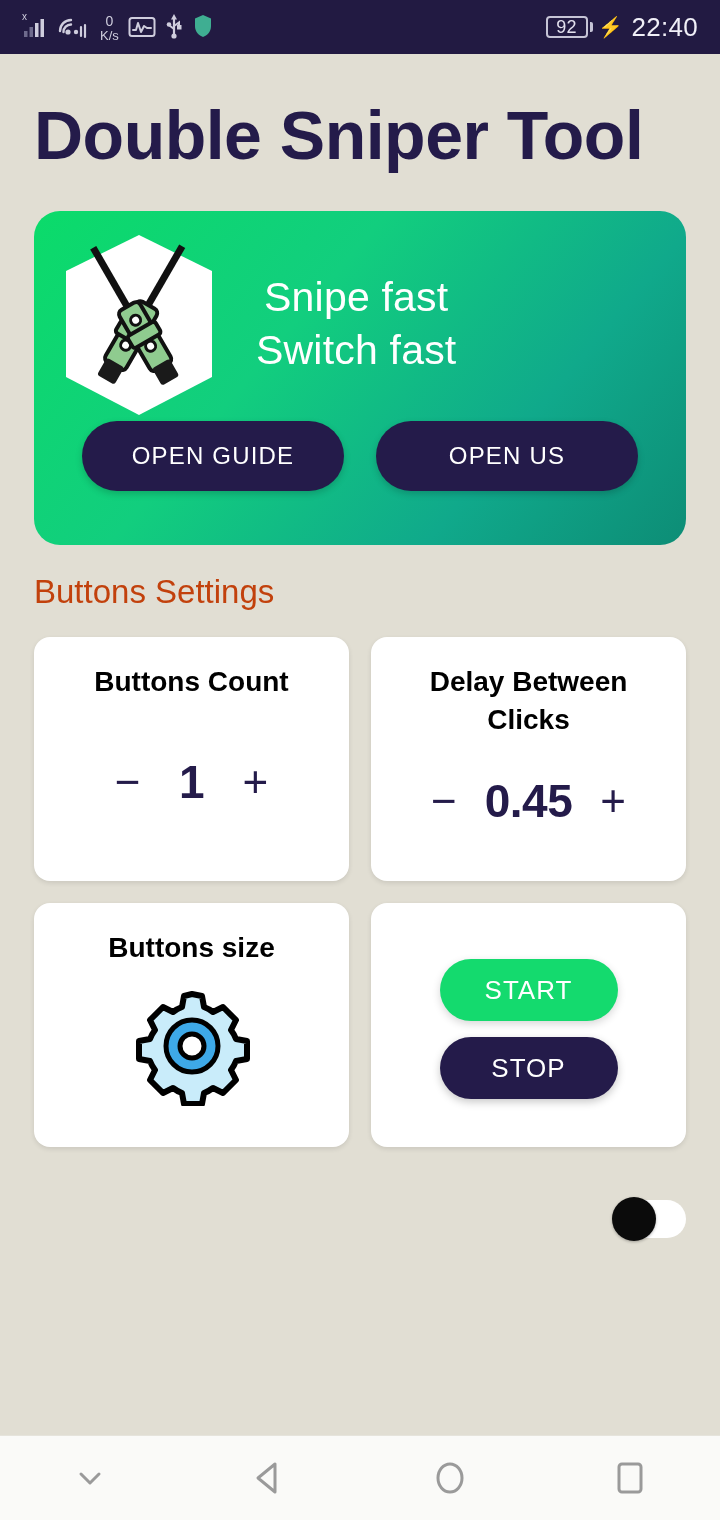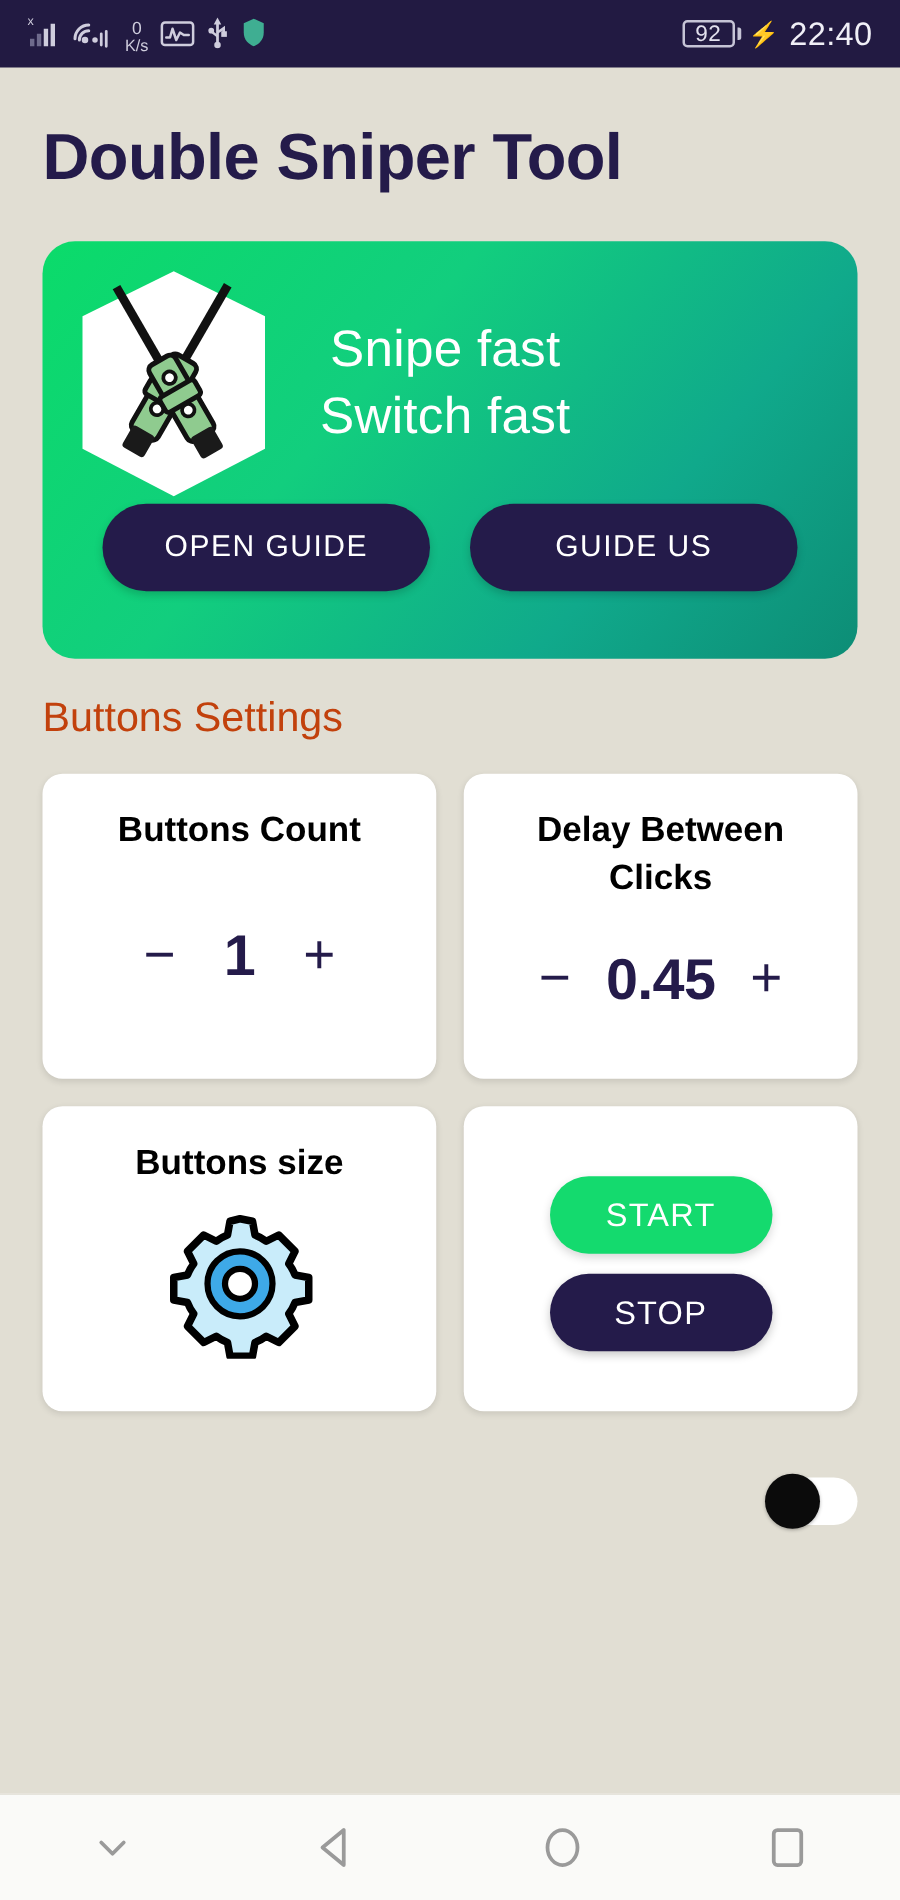--- a/index.html
+++ b/index.html
@@ -81,21 +81,21 @@
   }
 
   
   .content {
     flex: 1 1 auto;
     padding: 0 34px;
     position: relative;
   }
 
   .app-title {
-    font-size: 52px;
+    font-size: 68px;
     font-weight: bold;
     color: #241B4A;
     letter-spacing: -0.5px;
     margin-top: 42px;
     margin-bottom: 0;
   }
 
   
   .banner {
     margin-top: 37px;
@@ -395,21 +395,21 @@
       </div>
 
       <div class="banner-lines">
         <div class="banner-line">Snipe fast</div>
         <div class="banner-line">Switch fast</div>
       </div>
     </div>
 
     <div class="banner-buttons">
       <button class="pill">OPEN GUIDE</button>
-      <button class="pill">GUIDE US</button>
+      <button class="pill">OPEN US</button>
     </div>
   </div>
 
   <div class="section-title">Buttons Settings</div>
 
   <div class="grid">
 
     <div class="card">
       <div class="card-title">Buttons Count</div>
       <div class="stepper">

